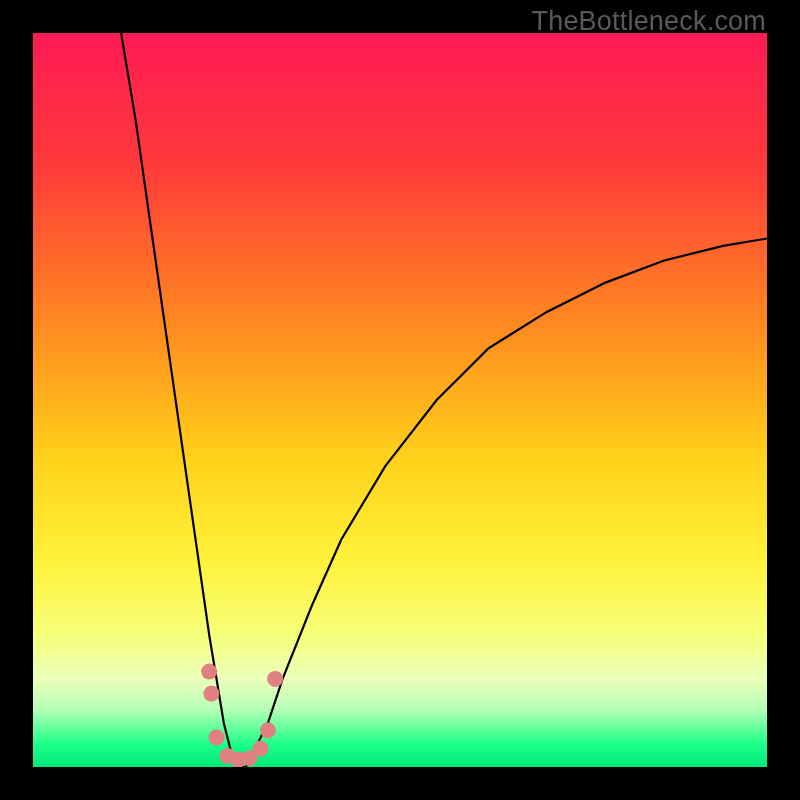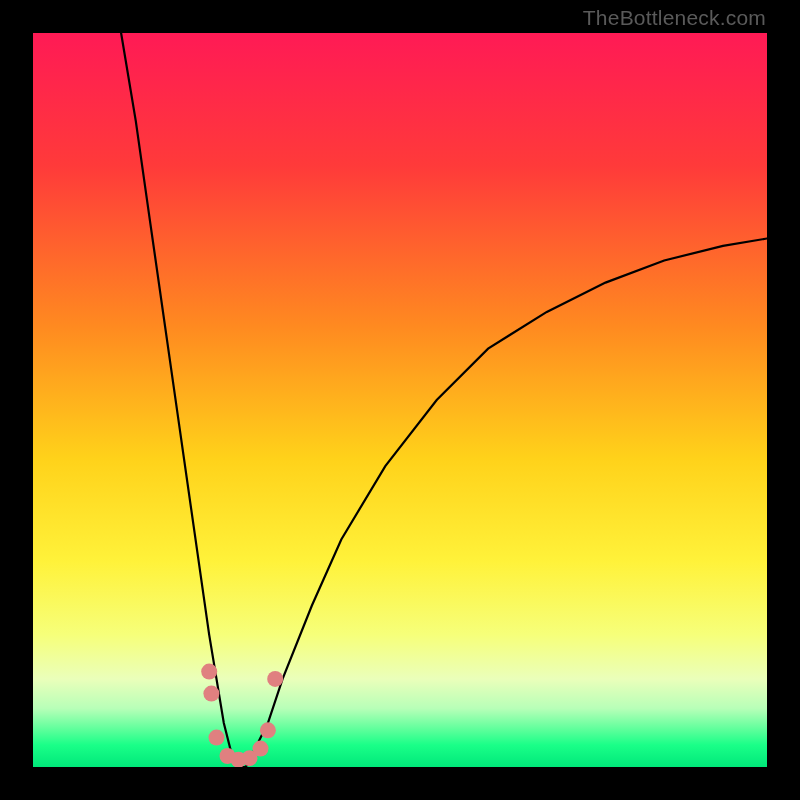--- a/index.html
+++ b/index.html
@@ -37,21 +37,21 @@
     left: 0;
     top: 0;
     width: 100%;
     height: 100%;
   }
   .watermark {
     position: absolute;
     top: 6px;
     right: 34px;
     color: #5a5a5a;
-    font-size: 21px;
+    font-size: 27px;
     font-weight: 500;
     letter-spacing: 0.2px;
   }
 </style>
 </head>
 <body>
 
 <div class="frame">
 
   <div class="watermark">TheBottleneck.com</div>

